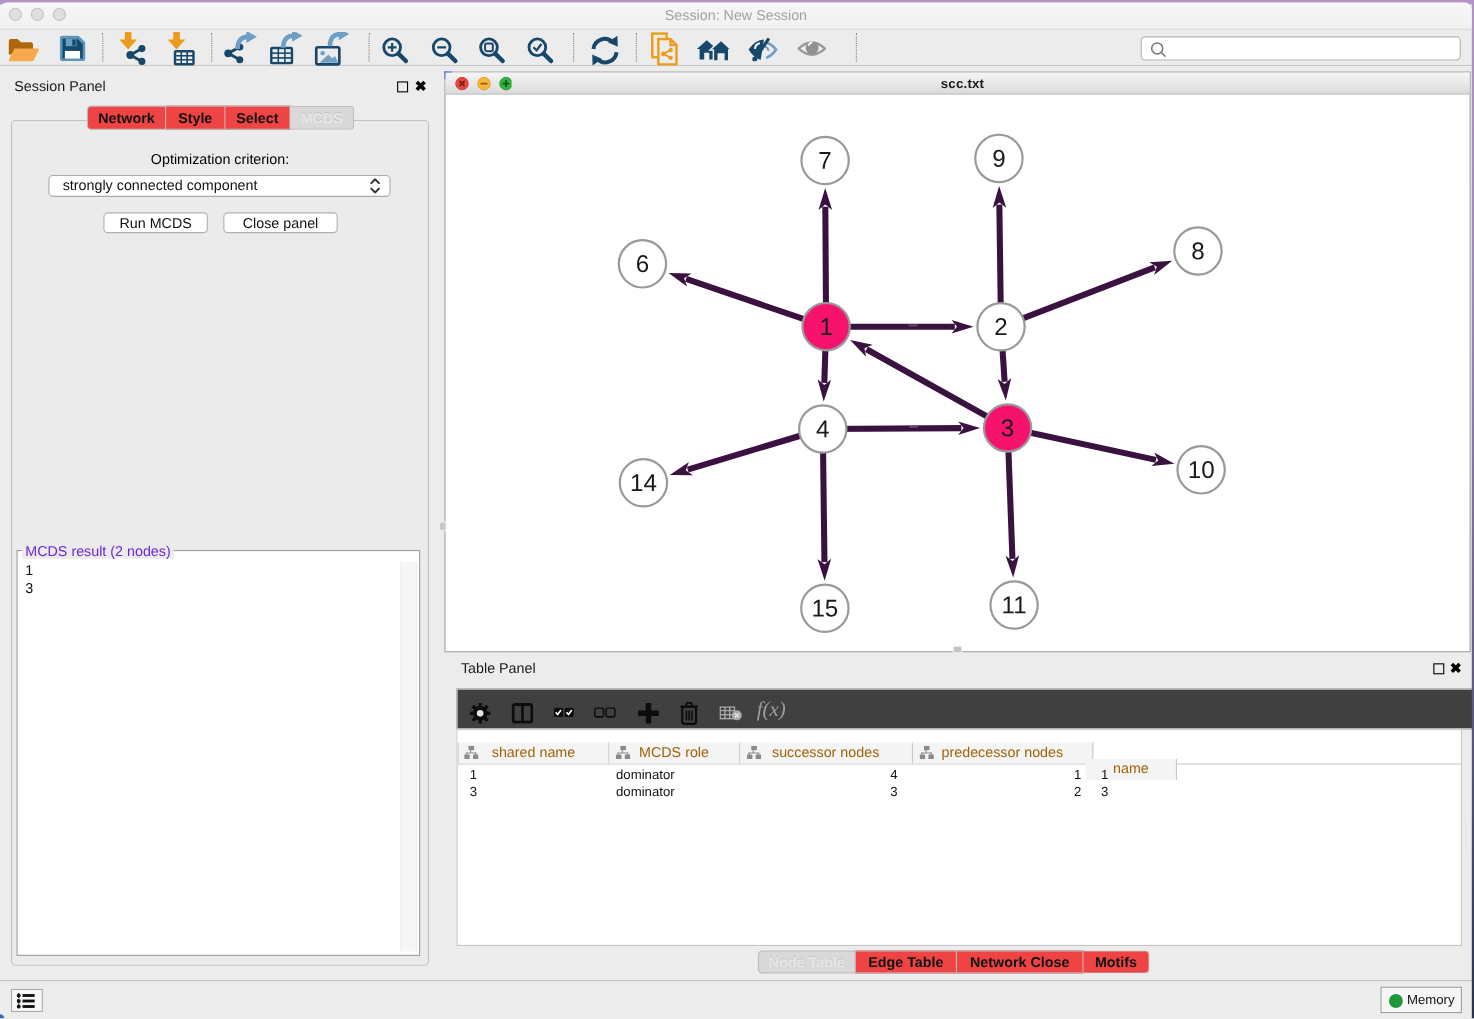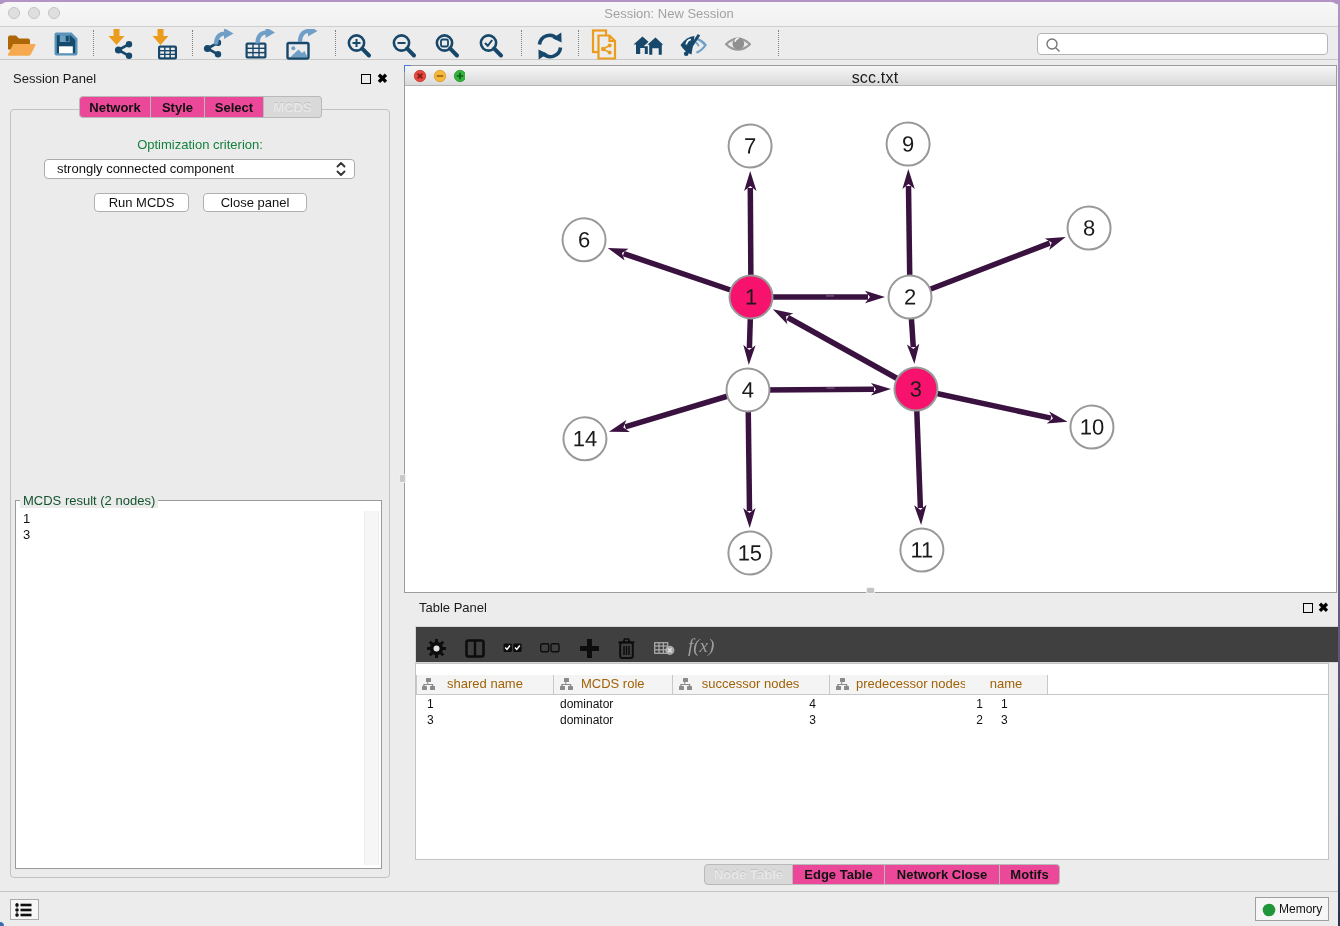--- a/index.html
+++ b/index.html
@@ -17,51 +17,51 @@
 .tbi{position:absolute;top:0;}
 
 #search{left:1037px;top:33px;width:291px;height:22px;background:#fff;border:1px solid #b5b5b5;border-radius:4px;box-sizing:border-box;}
 
 #cp-title{left:13px;top:71px;font-size:13px;color:#1a1a1a;}
 #cp-max{left:361px;top:74px;width:10px;height:10px;border:1.6px solid #000;box-sizing:border-box;}
 #cp-close{left:377px;top:71px;font-size:13px;font-weight:bold;color:#000;}
 #cp-panel{left:10px;top:109px;width:380px;height:769px;border:1px solid #c2c2c2;border-radius:4px;background:#ebebeb;box-sizing:border-box;}
 .tabbar{display:flex;height:22px;}
 #cp-tabs{left:79px;top:96px;width:243px;}
-.tab{background:#ec4899;border:1px solid #b9b9b9;border-left:none;font-size:13px;font-weight:bold;color:#111;text-align:center;line-height:21px;box-sizing:border-box;flex:none;}
+.tab{background:#ef4444;border:1px solid #b9b9b9;border-left:none;font-size:13px;font-weight:bold;color:#111;text-align:center;line-height:21px;box-sizing:border-box;flex:none;}
 .tab.first{border-left:1px solid #b9b9b9;border-radius:4px 0 0 4px;}
 .tab.last{border-radius:0 4px 4px 0;}
 .tab.disabled{background:#d9d9d9;color:#e7e7e7;text-shadow:0 -1px 0 #c2c2c2;}
-#opt-label{left:10px;top:137px;width:380px;text-align:center;font-size:13px;color:#15803d;}
+#opt-label{left:10px;top:137px;width:380px;text-align:center;font-size:13px;color:#000000;}
 #opt-select{left:44px;top:159px;width:311px;height:20px;background:#fff;border:1px solid #ababab;border-radius:4px;box-sizing:border-box;font-size:13px;color:#111;line-height:18px;padding-left:12px;}
 .btn{background:#fff;border:1px solid #b0b0b0;border-radius:4px;box-sizing:border-box;font-size:13px;color:#111;text-align:center;line-height:17px;height:19px;}
 #btn-run{left:94px;top:193px;width:95px;}
 #btn-close{left:203px;top:193px;width:104px;}
 #mcds-box{left:15px;top:500px;width:367px;height:369px;background:#fff;border:1px solid #9a9a9a;box-sizing:border-box;}
-#mcds-legend{left:20px;top:493px;background:#ebebeb;padding:0 3px;font-size:13px;color:#14532d;}
+#mcds-legend{left:20px;top:493px;background:#ebebeb;padding:0 3px;font-size:13px;color:#6d28d9;}
 #mcds-items{left:23px;top:511px;font-size:13px;color:#111;line-height:16px;}
 #mcds-sb{left:364px;top:511px;width:15px;height:354px;background:#f6f6f6;border-left:1px solid #ededed;border-right:1px solid #ededed;box-sizing:border-box;}
 
 #netwin{left:404px;top:65px;width:933px;height:528px;background:#fff;border:1px solid #9c9c9c;box-sizing:border-box;}
 #nw-titlebar{position:absolute;left:0;top:0;width:100%;height:20px;background:linear-gradient(#f6f6f6,#dadada);border-bottom:1px solid #b4b4b4;box-sizing:border-box;}
-#nw-title{position:absolute;width:100%;top:3px;text-align:center;font-size:16px;font-weight:normal;color:#1a1a1a;text-indent:9px;letter-spacing:0.2px;}
+#nw-title{position:absolute;width:100%;top:3px;text-align:center;font-size:12px;font-weight:bold;color:#1a1a1a;text-indent:9px;letter-spacing:0.2px;}
 #splitter-h{left:399px;top:474px;width:7px;height:9px;background:#c8c8c8;border:1px solid #efefef;border-radius:2px;box-sizing:border-box;}
 #splitter-v{left:866px;top:587px;width:9px;height:7px;background:#c4c4c4;border:1px solid #f3f3f3;border-radius:2px;box-sizing:border-box;}
 
 #tp-title{left:419px;top:600px;font-size:13px;color:#1a1a1a;}
 #tp-max{left:1303px;top:603px;width:10px;height:10px;border:1.6px solid #000;box-sizing:border-box;}
 #tp-close{left:1318px;top:600px;font-size:13px;font-weight:bold;color:#000;}
 #tp-toolbar{left:415px;top:626px;width:1080px;height:37px;background:#404040;border:1px solid #d5d5d5;box-sizing:border-box;}
 #tp-table{left:415px;top:663px;width:914px;height:197px;background:#fff;border:1px solid #c4c4c4;box-sizing:border-box;}
 .th{position:absolute;top:11px;height:19px;background:#f4f4f4;border-right:1px solid #c8c8c8;box-sizing:border-box;font-size:13px;color:#a16207;text-align:center;line-height:18px;}
 .th:first-child{border-left:none;}
 #thead{position:absolute;left:0;top:0;width:100%;height:30px;border-bottom:1px solid #c8c8c8;background:#fff;}
 .tic{position:absolute;top:14px;width:13px;height:12px;}
 .td{position:absolute;font-size:12px;color:#111;}
-#tp-tabs{left:704px;top:864px;width:288px;}
+#tp-tabs{left:689px;top:864px;width:288px;}
 #tp-tabs .tab{line-height:19px;}
 .tabbar2{display:flex;height:21px;}
 
 #statusbar{left:0;top:891px;width:1340px;height:35px;background:#ececec;border-top:1px solid #c3c3c3;box-sizing:border-box;}
 #sb-btn{left:10px;top:899px;width:29px;height:21px;background:#f7f7f7;border:1px solid #ababab;box-sizing:border-box;}
 #mem-btn{left:1255px;top:897px;width:74px;height:24px;background:#f6f6f6;border:1px solid #9f9f9f;box-sizing:border-box;font-size:12px;color:#111;}
 svg{display:block;}
 </style></head>
 <body>
 <div id="deskTop" class="abs"></div>
@@ -402,21 +402,21 @@
       </svg>
       <div class="th" style="left:413.7px;width:164.09999999999997px;">predecessor nodes</div>
       <svg class="tic" style="left:419.7px" width="13" height="12" viewBox="0 0 13 12">
         <g fill="#8a8a8a">
           <rect x="4" y="0" width="5" height="4" rx="0.5"></rect>
           <rect x="0" y="8" width="5" height="4" rx="0.5"></rect>
           <rect x="8" y="8" width="5" height="4" rx="0.5"></rect>
           <path d="M6 4 L6 6 L2 6 L2 8 L3.4 8 L3.4 7 L10.6 7 L10.6 8 L12 8 L12 6 L7 6 L7 4 Z" transform="translate(-0.75)"></path>
         </g>
       </svg>
-      <div class="th" style="left:549px;width:83.20000000000005px;">name</div>
+      <div class="th" style="left:571px;width:83.20000000000005px;margin-top:15px;">name</div>
       <div style="position:absolute;left:0;top:30px;width:661px;height:0;"></div>
     </div>
     <div class="td" style="left:11px;top:33px;">1</div>
     <div class="td" style="left:144px;top:33px;">dominator</div>
     <div class="td" style="left:256px;top:33px;width:144px;text-align:right;">4</div>
     <div class="td" style="left:413px;top:33px;width:154px;text-align:right;">1</div>
     <div class="td" style="left:585px;top:33px;">1</div>
     <div class="td" style="left:11px;top:49px;">3</div>
     <div class="td" style="left:144px;top:49px;">dominator</div>
     <div class="td" style="left:256px;top:49px;width:144px;text-align:right;">3</div>

